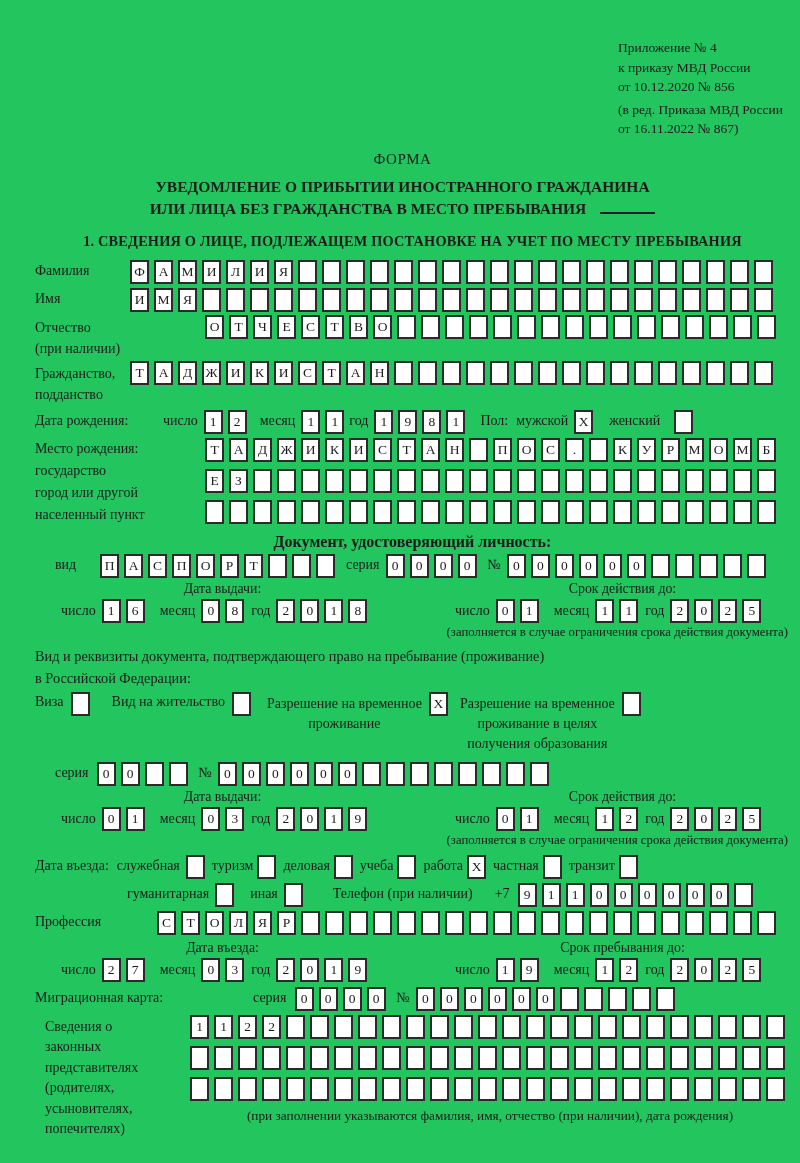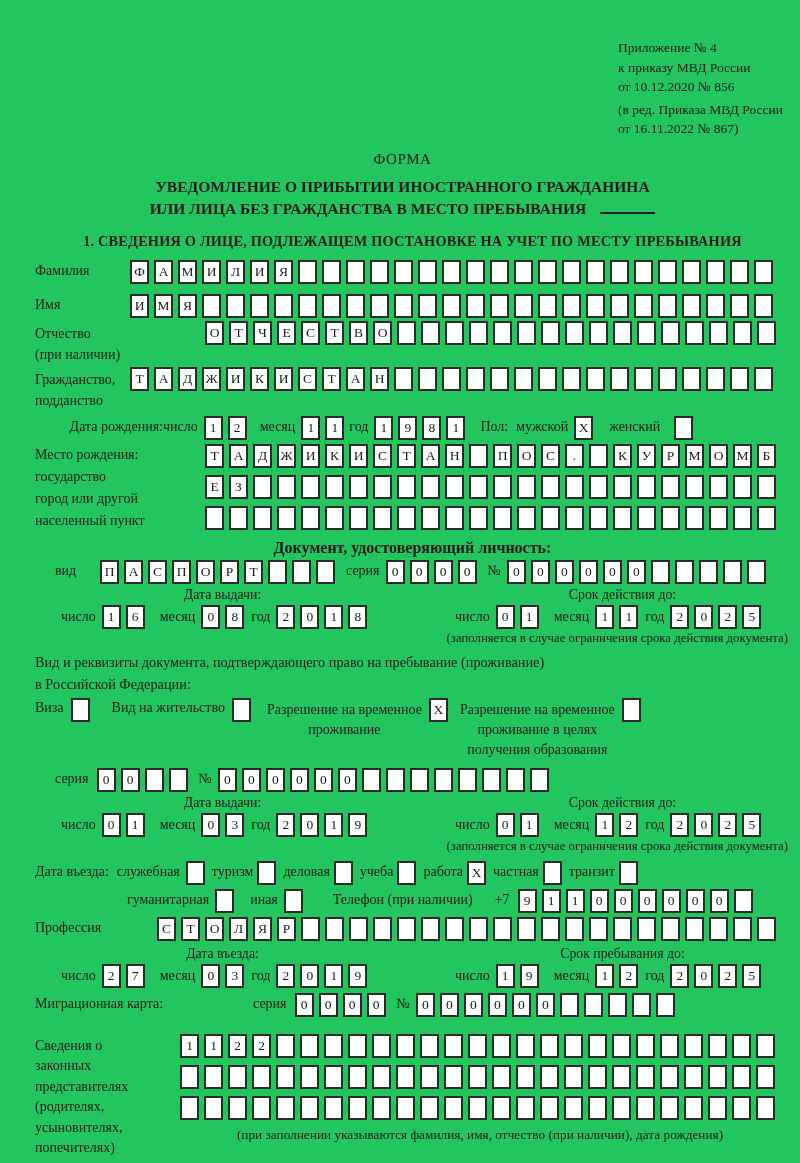--- a/index.html
+++ b/index.html
@@ -14,27 +14,27 @@
   .title { text-align:center; font-weight:bold; font-size:15.5px; line-height:22px; margin-top:8px; margin-left:-20px; }
   .title .blank { display:inline-block; width:55px; border-bottom:2.5px solid #222; height:13px; margin-left:14px; }
   .sec { text-align:center; font-weight:bold; font-size:14.3px; margin-top:13px; letter-spacing:.2px; }
 
   .row { display:flex; align-items:flex-start; }
   .cells { display:flex; flex-wrap:nowrap; }
   .cell { flex:0 0 auto; width:19px; height:24px; border:2px solid #2a2a2a; margin-right:5px; display:flex; align-items:center; justify-content:center; font-size:13.5px; padding-top:1px; background:#fff; }
   .cb { margin-right:0; }
   .t { white-space:nowrap; }
 
-  .r-surname { margin-top:10px; } .r-name { margin-top:10px; }
+  .r-surname { margin-top:10px; } .r-name { margin-top:4px; }
   .lblA { width:95px; padding-top:3px; }
   .r-patr { margin-top:3px; } .lblB { width:170px; line-height:21px; padding-top:2px; }
   .r-cit { margin-top:2px; } .lblC { width:95px; line-height:21px; padding-top:2px; }
 
   .r-bdate { margin-top:5px; }
-  .bd-lbl { width:128px; padding-top:3px;text-align:right; }
+  .bd-lbl { width:128px; padding-top:3px; }
   .sp6 { margin-right:6px; } .ml8 { margin-left:8px; } .ml10 { margin-left:10px; } .ml16 { margin-left:16px; }
   .r-bdate .t { padding-top:3px; }
 
   .r-bplace { margin-top:4px; }
   .bp-lbl { width:170px; line-height:22px; }
   .bp-rows .cells { margin-bottom:7px; }
 
   .doc-head { text-align:center; font-weight:bold; font-size:16px; margin-top:2px; }
 
   .r-vid { margin-top:3px; }
@@ -73,21 +73,21 @@
   .r-prof { margin-top:4px; }
   .r-prof .t { width:122px; padding-top:3px; }
 
   .dates3 { margin-top:5px; }
 
   .r-migr { margin-top:5px; }
   .r-migr .t { padding-top:3px; }
   .migr-lbl { width:160px; }
   .migr-ser { margin-left:58px; margin-right:8px; }
 
-  .r-guard { margin-top:17px; }
+  .r-guard { margin-top:4px;justify-content:flex-end; }
   .g-lbl { width:145px; line-height:20.5px; padding-top:2px; }
   .g-rows .cells { margin-bottom:7px; }
   .g-note { font-size:13.3px; margin-top:6px; text-align:center; width:600px; }
 </style>
 </head>
 <body>
 
 <div class="page">
 
   <div class="hdr">

